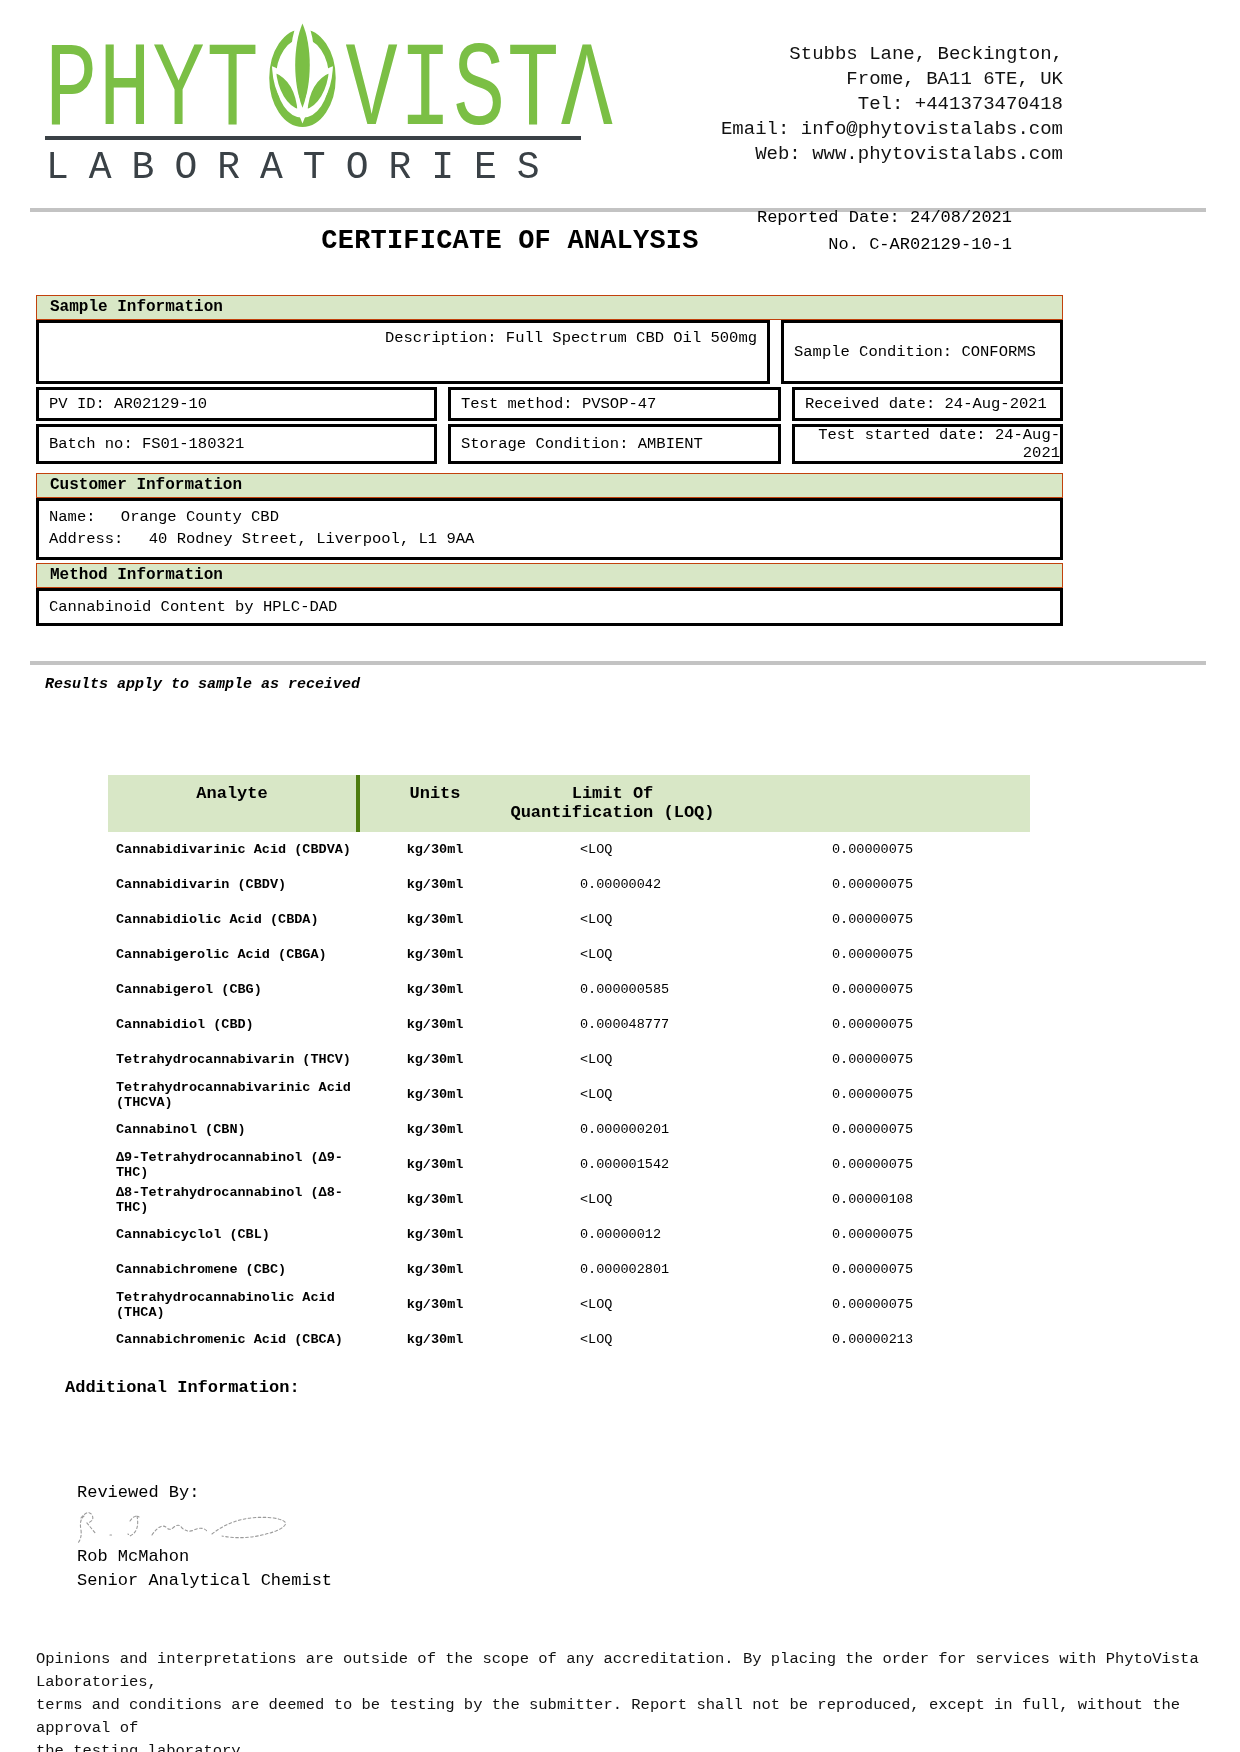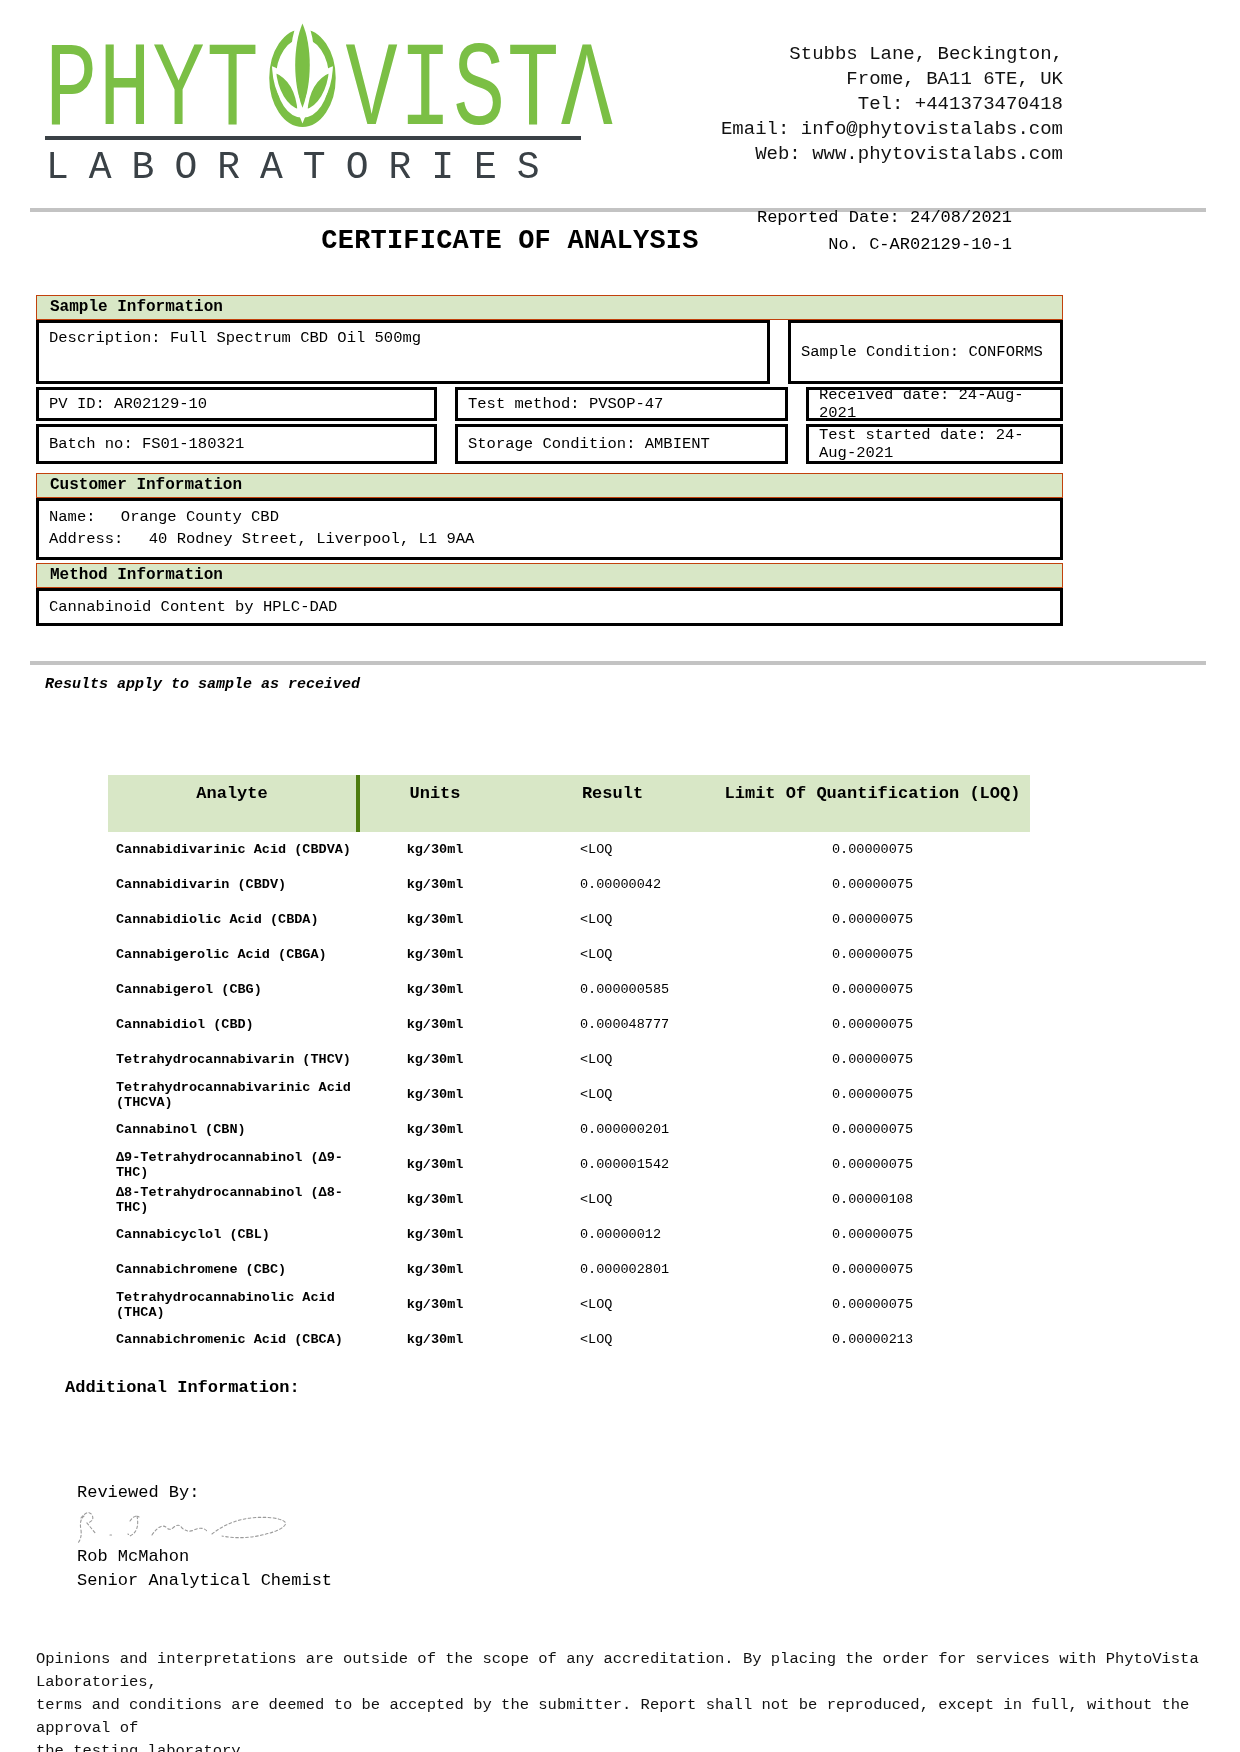--- a/index.html
+++ b/index.html
@@ -32,21 +32,21 @@
     position:absolute;left:250px;top:226px;width:520px;text-align:center;
     font-size:27px;font-weight:700;margin:0;letter-spacing:0.2px;
   }
   
   .sections{position:absolute;left:36px;top:295px;width:1027px;}
   .bar{
     background:#d8e7c6;border:1px solid #c2410c;font-weight:700;font-size:16px;
     padding:2px 0 3px 13px;box-sizing:border-box;
   }
   .box{border:3px solid #000;box-sizing:border-box;background:#fff;font-size:15.5px;}
-  .flex-row{display:flex;gap:18px;}
+  .flex-row{display:flex;gap:11px;text-align:right;}
   .desc-row .cell-desc{flex:0 0 734px;height:64px;padding:6px 10px;}
   .desc-row .cell-cond{flex:1;height:64px;display:flex;align-items:center;padding-left:10px;}
   .info-row{margin-top:3px;}
   .info-row .c1{flex:0 0 401px;display:flex;align-items:center;padding-left:10px;}
   .info-row .c2{flex:0 0 333px;display:flex;align-items:center;padding-left:10px;}
   .info-row .c3{flex:1;display:flex;align-items:center;padding-left:10px;}
   .row-h34 > div{height:34px;}
   .row-h40 > div{height:40px;}
   .customer-bar{margin-top:9px;}
   .customer-box{
@@ -157,21 +157,20 @@
     <div class="box method-box">Cannabinoid Content by HPLC-DAD</div>
   </div>
 
   <div class="gray-rule rule-2"></div>
   <div class="results-note">Results apply to sample as received</div>
 
   <div class="results">
     <div class="tgrid thead">
       <div class="h-analyte">Analyte</div>
       <div>Units</div>
-      <div>Result</div>
       <div>Limit Of Quantification (LOQ)</div>
     </div>
     <div>
     <div class="tgrid trow">
       <div class="c-analyte">Cannabidivarinic Acid (CBDVA)</div>
       <div class="c-units">kg/30ml</div>
       <div class="c-result">&lt;LOQ</div>
       <div class="c-loq">0.00000075</div>
     </div>
 
@@ -289,17 +288,17 @@
         <path d="M140,30 q25,-20 62,-16 q22,4 2,13 q-28,10 -54,5"></path>
       </g>
     </svg>
   </div>
 
   <div class="reviewer-name">Rob McMahon</div>
   <div class="reviewer-title">Senior Analytical Chemist</div>
 
   <div class="footer">
     <div>Opinions and interpretations are outside of the scope of any accreditation. By placing the order for services with PhytoVista Laboratories,</div>
-    <div>terms and conditions are deemed to be accepted by the submitter. Report shall not be reproduced, except in full, without the approval of</div>
+    <div>terms and conditions are deemed to be testing by the submitter. Report shall not be reproduced, except in full, without the approval of</div>
     <div>the testing laboratory.</div>
   </div>
 
 </div>
 
 </body></html>

